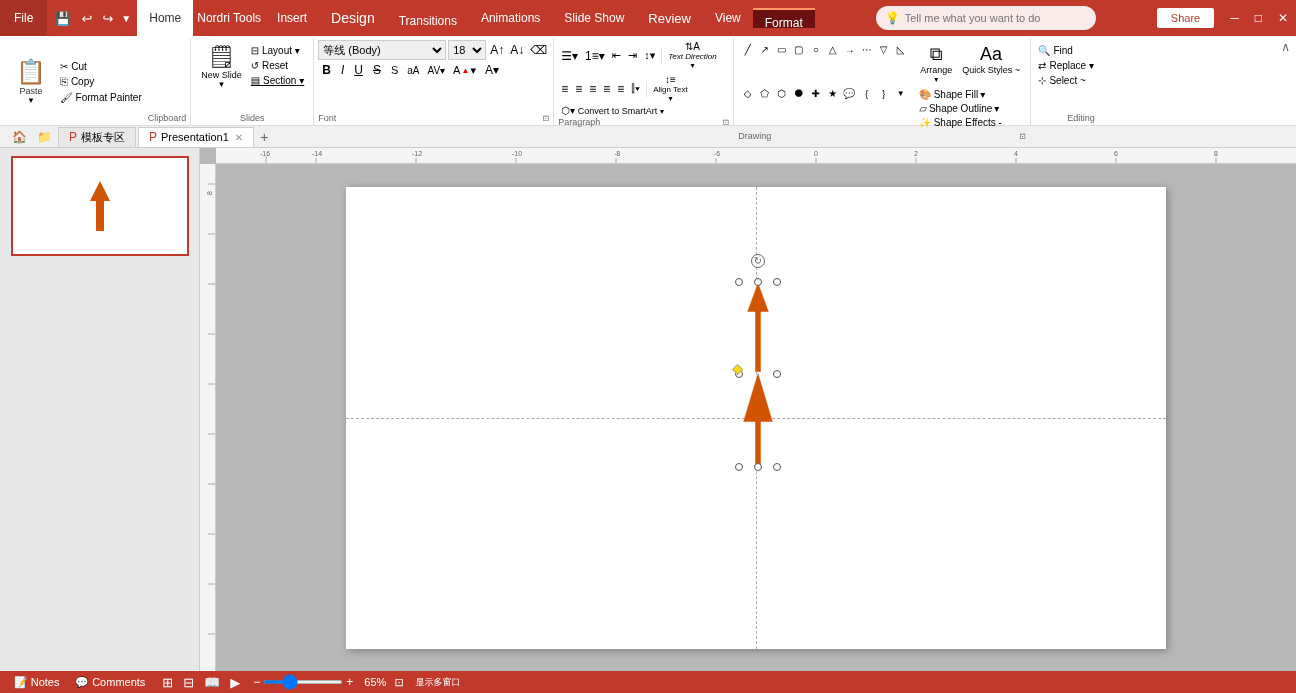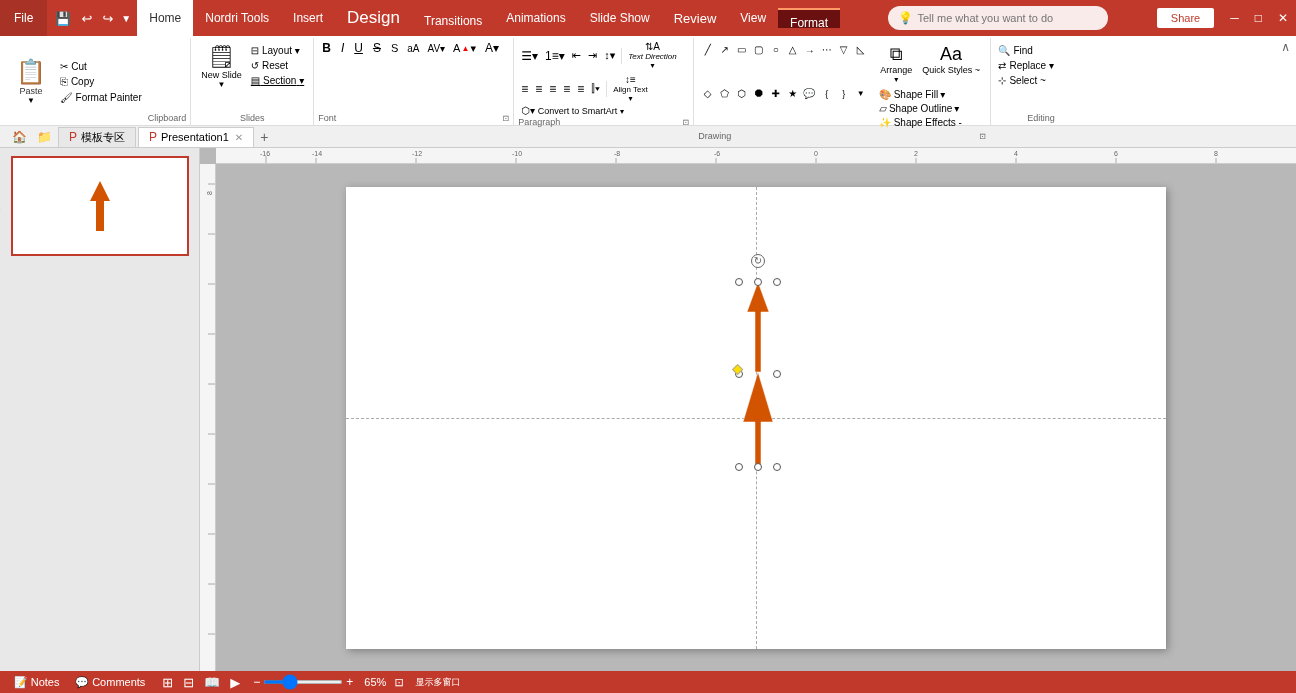--- a/index.html
+++ b/index.html
@@ -15,23 +15,23 @@
   </div>
   <div style="display:flex; align-items:center; padding:0 4px; gap:2px;">
     <button style="background:transparent;border:none;color:white;cursor:pointer;font-size:13px;padding:2px 4px;">💾</button>
     <button style="background:transparent;border:none;color:white;cursor:pointer;font-size:13px;padding:2px 4px;">↩</button>
     <button style="background:transparent;border:none;color:white;cursor:pointer;font-size:13px;padding:2px 4px;">↪</button>
     <button style="background:transparent;border:none;color:white;cursor:pointer;font-size:10px;padding:2px 2px;">▼</button>
   </div>
 
   <div style="display:flex; align-items:center; height:36px;">
     <button style="background:white;color:#333;border:none;padding:6px 12px;font-size:12px;cursor:pointer;height:36px;">Home</button>
-    <button style="background:transparent;color:white;border:none;padding:6px 12px;font-size:12px;cursor:pointer;height:36px;">Nordri Tools</button>
+    <button style="background:transparent;color:white;border:none;padding:6px 4px;font-size:12px;cursor:pointer;height:36px;">Nordri Tools</button>
     <button style="background:transparent;color:white;border:none;padding:6px 12px;font-size:12px;cursor:pointer;height:36px;">Insert</button>
-    <button style="background:transparent;color:white;border:none;padding:6px 12px;font-size:17px;cursor:pointer;height:34px;">Design</button>
+    <button style="background:transparent;color:white;border:none;padding:6px 12px;font-size:14px;cursor:pointer;height:34px;">Design</button>
     <button style="background:transparent;color:white;border:none;padding:6px 12px;font-size:12px;cursor:pointer;height:20px;">Transitions</button>
     <button style="background:transparent;color:white;border:none;padding:6px 12px;font-size:12px;cursor:pointer;height:36px;">Animations</button>
     <button style="background:transparent;color:white;border:none;padding:6px 12px;font-size:12px;cursor:pointer;height:36px;">Slide Show</button>
     <button style="background:transparent;color:#ffffff;border:none;padding:6px 12px;font-size:13px;cursor:pointer;height:36px;">Review</button>
     <button style="background:transparent;color:white;border:none;padding:6px 12px;font-size:12px;cursor:pointer;height:36px;">View</button>
     <button style="background:#6a1010;color:white;border:none;padding:6px 12px;font-size:12px;cursor:pointer;height:20px;border-top:2px solid #ff9966;">Format</button>
   </div>
 
   <div style="flex:1; display:flex; align-items:center; justify-content:center;">
     <div style="display:flex;align-items:center;background:rgba(255,255,255,0.9);border-radius:12px;padding:2px 10px;width:220px;height:24px;gap:4px;">
@@ -88,20 +88,31 @@
           <span>▤</span> <span>Section</span> <span>▾</span>
         </button>
       </div>
     </div>
     <div style="font-size:9px;color:#666;text-align:center;">Slides</div>
   </div>
 
   <div style="display:flex;flex-direction:column;border-right:1px solid #e0e0e0;padding:2px 4px;min-width:200px;">
     <div style="flex:1;">
 
+      <div style="display:flex;align-items:center;gap:2px;margin-bottom:2px;">
+        <select style="width:128px;height:20px;font-size:11px;border:1px solid #ccc;">
+          <option>等线 (Body)</option>
+        </select>
+        <select style="width:38px;height:20px;font-size:11px;border:1px solid #ccc;">
+          <option>18</option>
+        </select>
+        <button style="background:transparent;border:none;cursor:pointer;font-size:12px;padding:1px 2px;">A↑</button>
+        <button style="background:transparent;border:none;cursor:pointer;font-size:12px;padding:1px 2px;">A↓</button>
+        <button style="background:transparent;border:none;cursor:pointer;font-size:12px;padding:1px 2px;">⌫</button>
+      </div>
 
       <div style="display:flex;align-items:center;gap:2px;">
         <button style="background:transparent;border:none;cursor:pointer;font-weight:bold;font-size:12px;padding:1px 4px;border-radius:2px;">B</button>
         <button style="background:transparent;border:none;cursor:pointer;font-style:italic;font-size:12px;padding:1px 4px;border-radius:2px;">I</button>
         <button style="background:transparent;border:none;cursor:pointer;text-decoration:underline;font-size:12px;padding:1px 4px;border-radius:2px;">U</button>
         <button style="background:transparent;border:none;cursor:pointer;text-decoration:line-through;font-size:12px;padding:1px 4px;border-radius:2px;">S</button>
         <button style="background:transparent;border:none;cursor:pointer;font-size:11px;padding:1px 4px;">S</button>
         <button style="background:transparent;border:none;cursor:pointer;font-size:10px;padding:1px 3px;">aA</button>
         <button style="background:transparent;border:none;cursor:pointer;font-size:10px;padding:1px 3px;">AV▾</button>
         <button style="background:transparent;border:none;cursor:pointer;font-size:11px;padding:1px 3px;display:flex;align-items:center;gap:1px;">A<span style="color:#f00;font-size:8px;">▲</span>▾</button>

